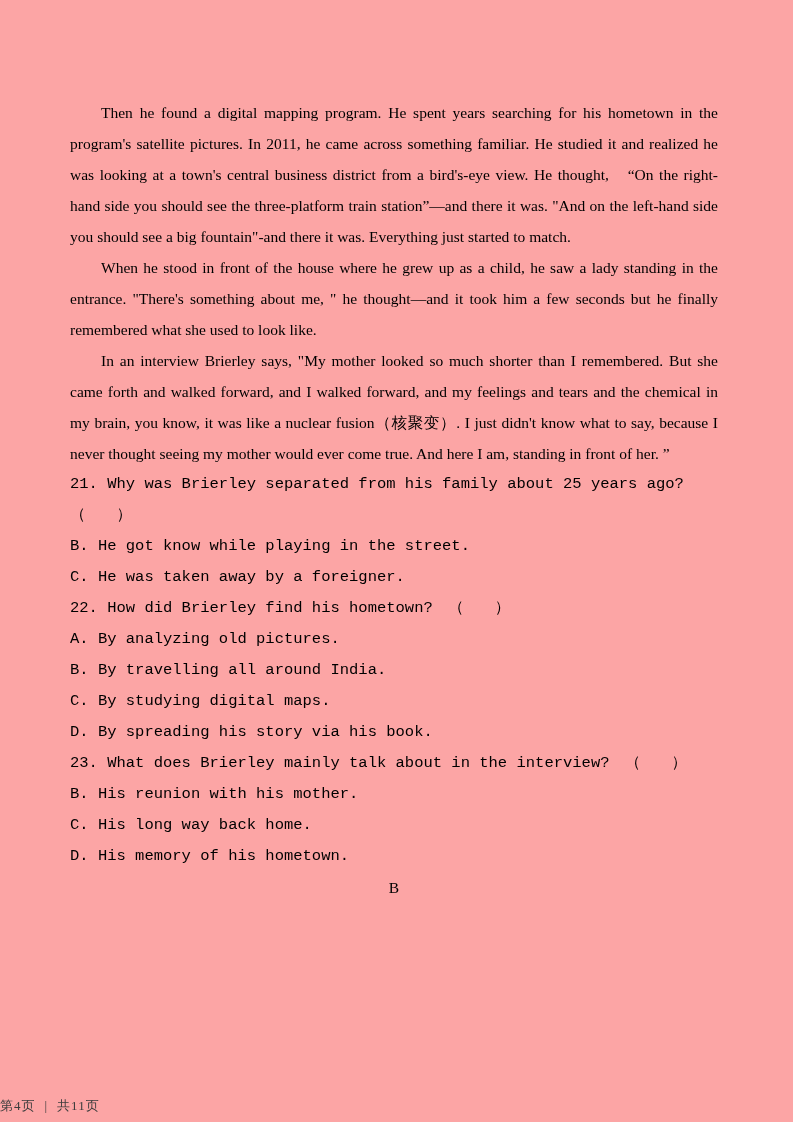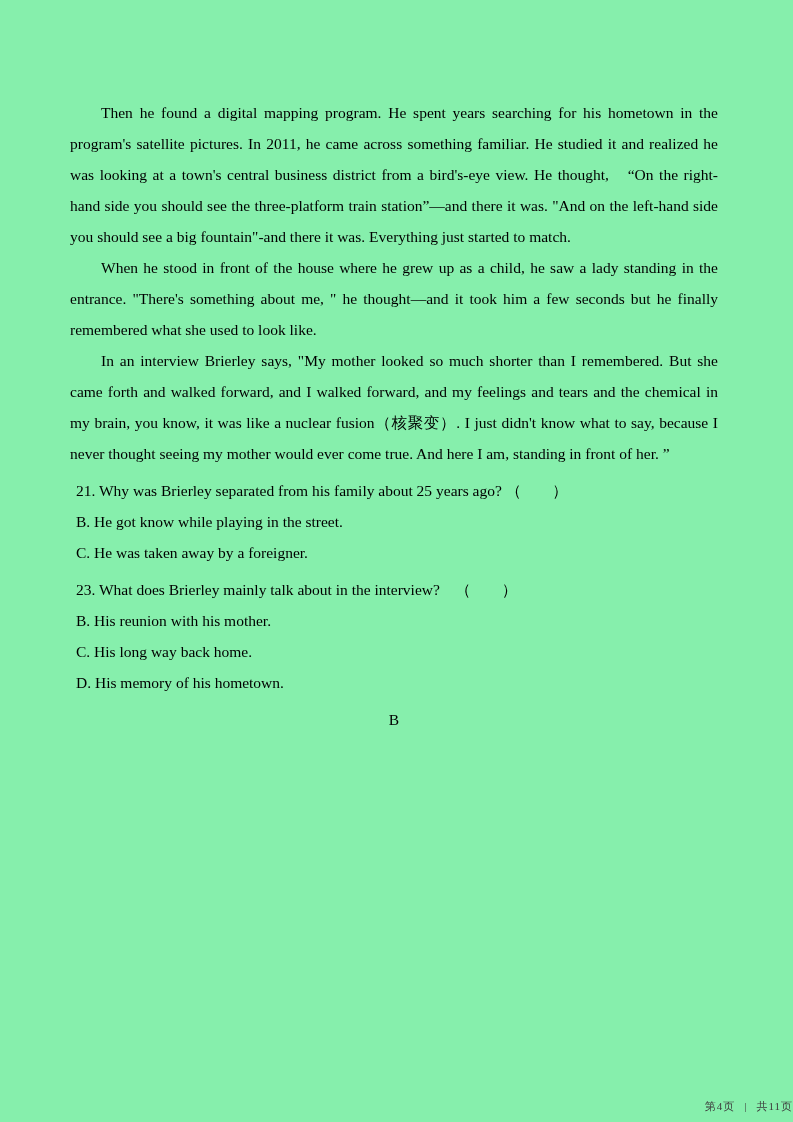--- a/index.html
+++ b/index.html
@@ -5,56 +5,56 @@
   * { box-sizing: border-box; }
   html, body {
     margin: 0;
     padding: 0;
     background: #ffffff;
   }
   .page {
     position: relative;
     width: 793px;
     height: 1122px;
-    background: #86efac;
+    background: #fca5a5;
     overflow: hidden;
     font-family: "Liberation Serif", "DejaVu Serif", serif;
     color: #000000;
   }
   .content {
     position: absolute;
     top: 97px;
     left: 70px;
     width: 648px;
     font-size: 15.5px;
     line-height: 31px;
   }
   .para {
     margin: 0;
     text-indent: 2em;
     text-align: justify;
     text-justify: inter-word;
   }
-  .question { margin: 6px; }
+  .question { margin: 0; font-family: Liberation Mono, monospace; }
   .line {
     margin: 0;
     text-align: left;
     white-space: normal;
   }
   .section-label {
     margin: 0;
     text-align: center;
   }
   .footer {
     position: absolute;
     left: 0;
     right: 0;
     bottom: 7px;
-    text-align: right;
-    font-size: 11px;
+    text-align: left;
+    font-size: 13px;
     line-height: 18px;
     color: #3d3d3d;
     letter-spacing: 1px;
   }
   .footer .sep { margin: 0 9px; color: #3d3d3d; }
 </style>
 </head>
 <body>
 
 <div class="page">
@@ -63,20 +63,27 @@
     <p class="para">Then he found a digital mapping program. He spent years searching for his hometown in the program's satellite pictures. In 2011, he came across something familiar. He studied it and realized he was looking at a town's central business district from a bird's-eye view. He thought,　“On the right-hand side you should see the three-platform train station”—and there it was. "And on the left-hand side you should see a big fountain"-and there it was. Everything just started to match.</p>
     <p class="para">When he stood in front of the house where he grew up as a child, he saw a lady standing in the entrance. "There's something about me, " he thought—and it took him a few seconds but he finally remembered what she used to look like.</p>
     <p class="para">In an interview Brierley says, "My mother looked so much shorter than I remembered. But she came forth and walked forward, and I walked forward, and my feelings and tears and the chemical in my brain, you know, it was like a nuclear fusion（核聚变）. I just didn't know what to say, because I never thought seeing my mother would ever come true. And here I am, standing in front of her. ”</p>
 
     <div class="question">
       <p class="line">21. Why was Brierley separated from his family about 25 years ago? （　　）</p>
       <p class="line">B. He got know while playing in the street.</p>
       <p class="line">C. He was taken away by a foreigner.</p>
     </div>
 
+    <div class="question">
+      <p class="line">22. How did Brierley find his hometown?　（　　）</p>
+      <p class="line">A. By analyzing old pictures.</p>
+      <p class="line">B. By travelling all around India.</p>
+      <p class="line">C. By studying digital maps.</p>
+      <p class="line">D. By spreading his story via his book.</p>
+    </div>
 
     <div class="question">
       <p class="line">23. What does Brierley mainly talk about in the interview?　（　　）</p>
       <p class="line">B. His reunion with his mother.</p>
       <p class="line">C. His long way back home.</p>
       <p class="line">D. His memory of his hometown.</p>
     </div>
 
     <p class="section-label">B</p>
   </div>

